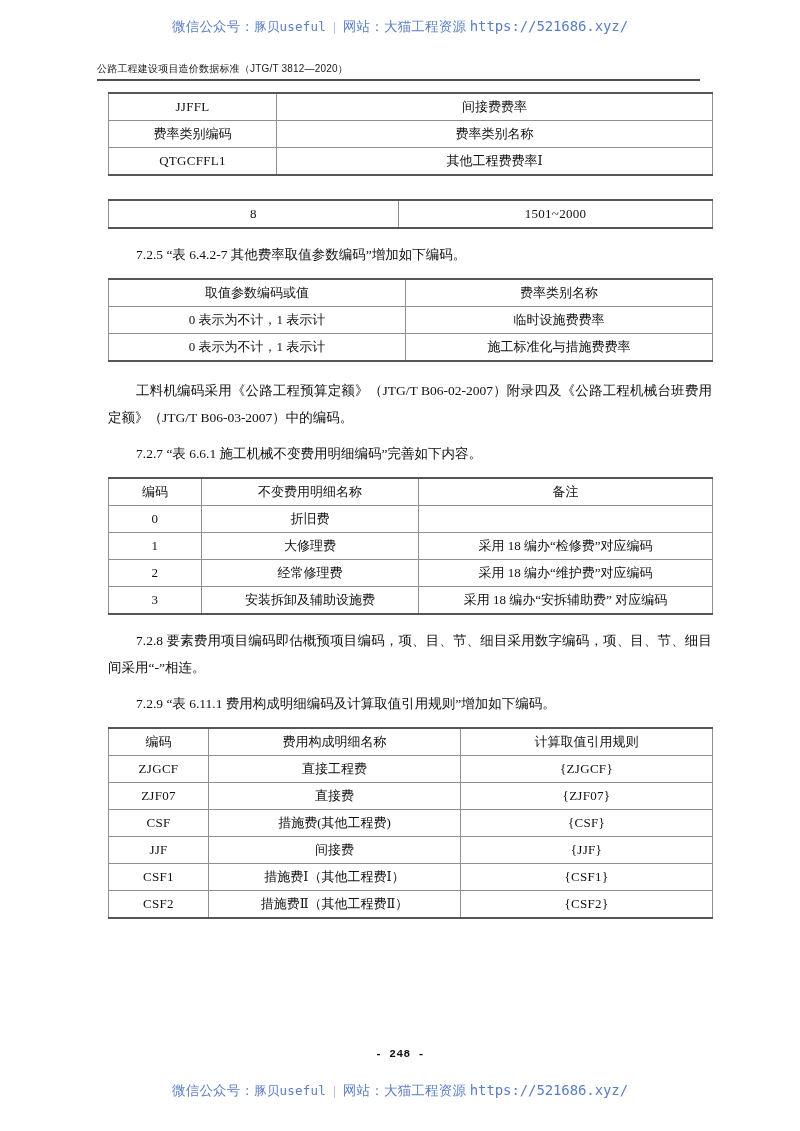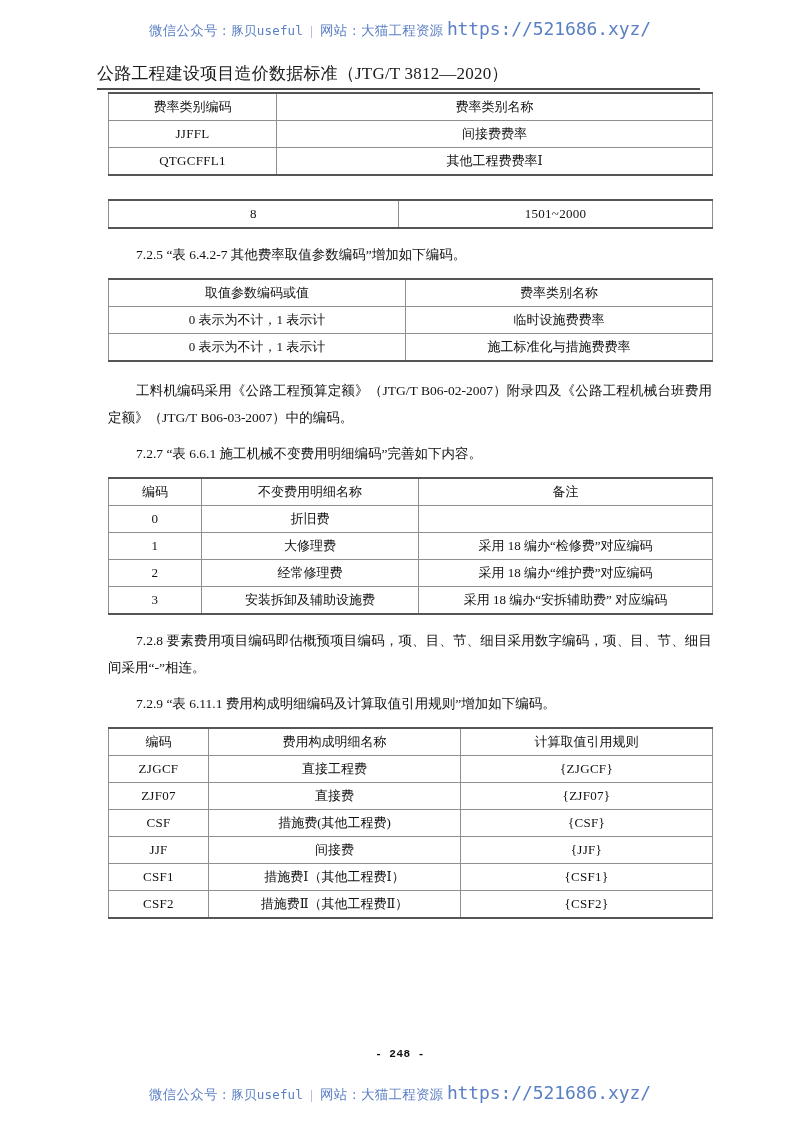--- a/index.html
+++ b/index.html
@@ -35,40 +35,40 @@
     white-space: nowrap;
     letter-spacing: 0.2px;
   }
   .watermark .wm-sep {
     display: inline-block;
     padding: 0 7px;
     color: #93a9d8;
   }
   .watermark .wm-url {
     font-family: "DejaVu Sans Mono", "Liberation Mono", monospace;
-    font-size: 18px;
+    font-size: 14px;
     letter-spacing: -0.1px;
   }
   .watermark .wm-latin {
     font-family: "DejaVu Sans Mono", "Liberation Mono", monospace;
     font-size: 12.5px;
   }
   #watermark-top { top: 18px; }
   #watermark-bottom { top: 1082px; }
 
   
   .running-header {
     position: absolute;
     left: 97px;
     top: 62px;
     width: 603px;
   }
   .running-header .rh-text {
-    font-family: Liberation Serif, serif;
-    font-size: 17px;
+    font-family: Liberation Sans, sans-serif;
+    font-size: 10px;
     color: #1a1a1a;
     letter-spacing: 0.2px;
     padding-bottom: 3px;
     display: block;
   }
   .running-header .rh-rule {
     height: 2px;
     background: #4d4d4d;
     width: 603px;
   }
@@ -151,26 +151,26 @@
 
   <div class="content">
 
     <table class="doc-table">
       <colgroup>
           <col style="width:168px">
           <col style="width:436px">
         </colgroup>
       <tbody>
         <tr>
+          <td class="cell-latin">JJFFL</td>
+          <td>间接费费率</td>
+        </tr>
+        <tr>
           <td>费率类别编码</td>
           <td>费率类别名称</td>
-        </tr>
-        <tr>
-          <td class="cell-latin">JJFFL</td>
-          <td>间接费费率</td>
         </tr>
         <tr>
           <td class="cell-latin">QTGCFFL1</td>
           <td>其他工程费费率Ⅰ</td>
         </tr>
       </tbody>
     </table>
 
     <div class="spacer-md"></div>
 

